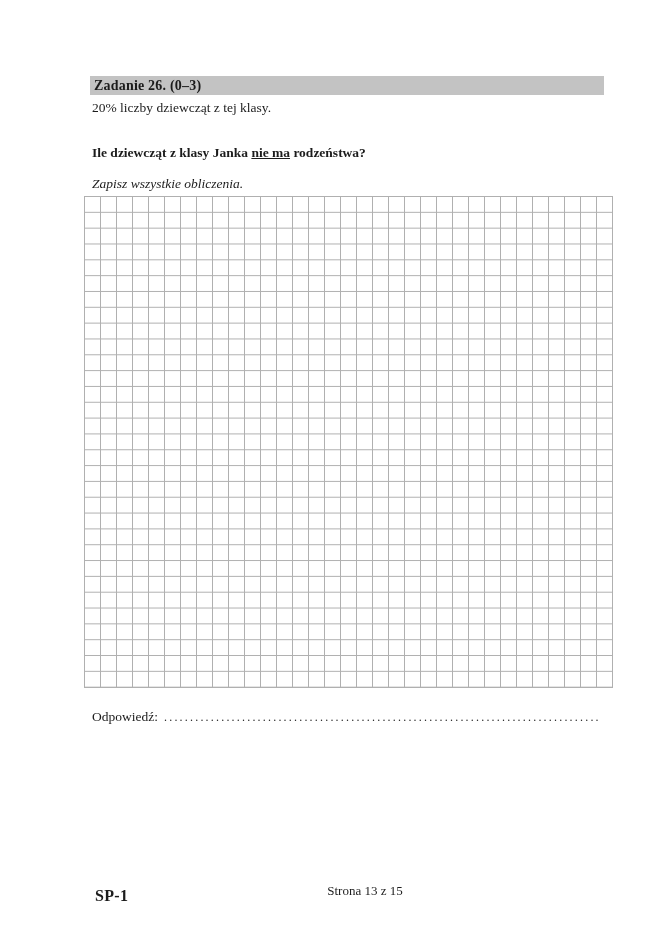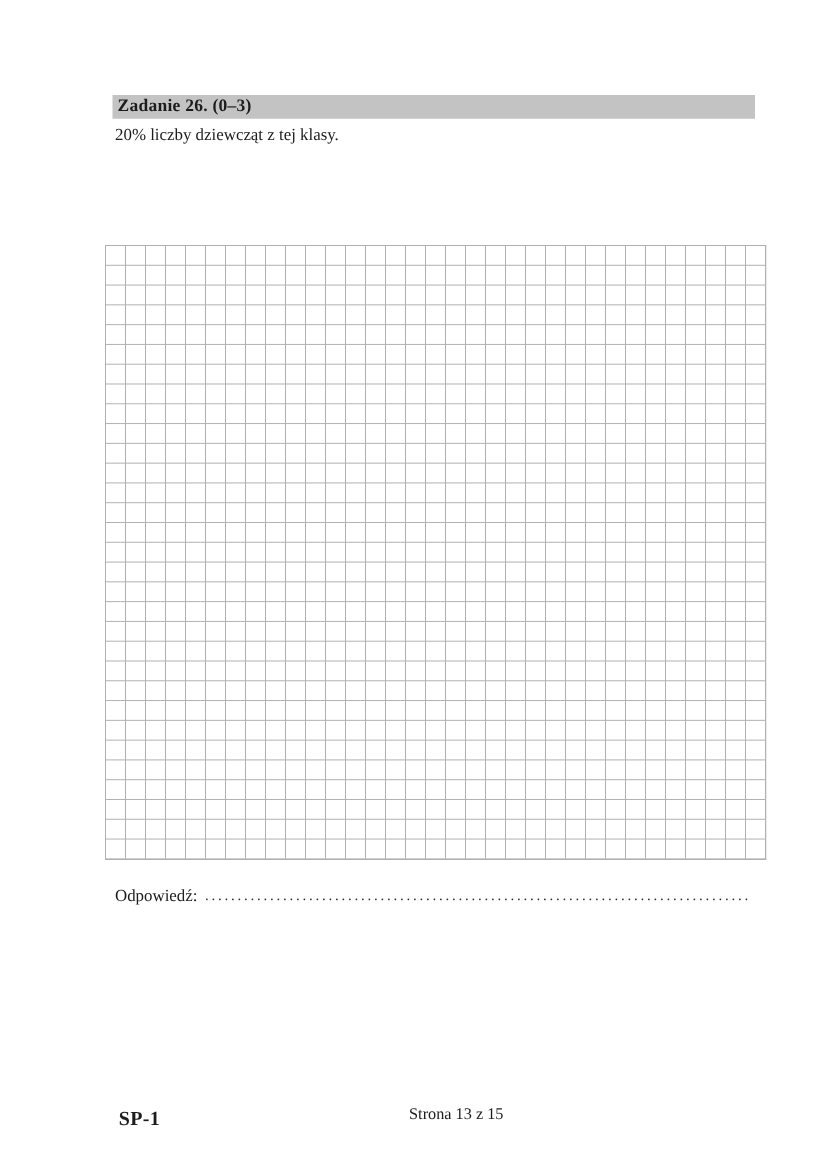--- a/index.html
+++ b/index.html
@@ -75,21 +75,21 @@
     border-right: 1px solid #b0b0b0;
     border-bottom: 1px solid #b0b0b0;
   }
   .answer-line {
     position: absolute;
     left: 92px;
     top: 709px;
     width: 508px;
     font-size: 13.5px;
     display: flex;
-    align-items: flex-start;
+    align-items: flex-end;
   }
   .answer-line .answer-label {
     flex: none;
     white-space: nowrap;
   }
   .answer-line .answer-dots {
     flex: 1 1 auto;
     overflow: hidden;
     white-space: nowrap;
     margin-left: 6px;
@@ -118,21 +118,23 @@
 <body>
 
 <div class="page">
 
   <div class="task-header">Zadanie 26. (0–3)</div>
 
   <div class="paragraph">
     <div>20% liczby dziewcząt z tej klasy.</div>
   </div>
 
+  <div class="question"><span>Ile dziewcząt z klasy Janka </span><span class="underlined">nie ma</span><span> rodzeństwa?</span></div>
 
+  <div class="instruction">Zapisz wszystkie obliczenia.</div>
 
   <div class="calc-grid"></div>
 
   <div class="answer-line">
     <span class="answer-label">Odpowiedź:</span>
     <span class="answer-dots">........................................................................................................................................................................................................</span>
   </div>
 
   <div class="footer-left">SP-1</div>
 

